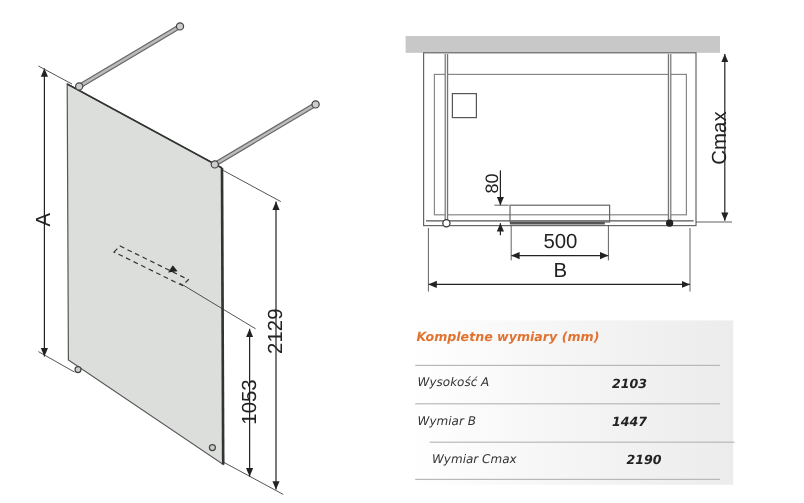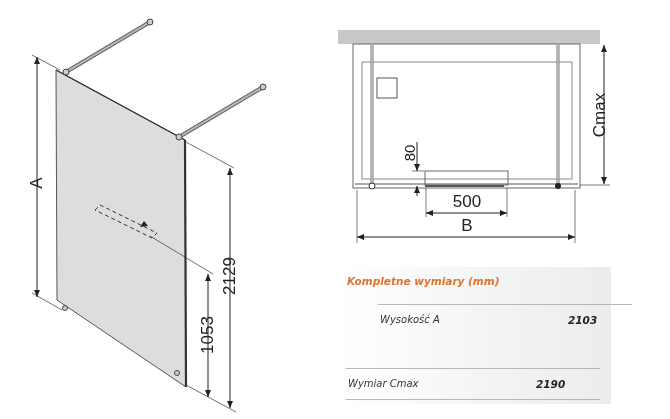--- a/index.html
+++ b/index.html
@@ -13,21 +13,21 @@
     font-family:"DejaVu Sans", sans-serif;
     font-style:italic;
   }
   .spec-title {
     position:absolute; left:8px; top:8px; font-size:10.5px; font-weight:bold; color:#e0732f;
   }
   .spec-row {
     position:absolute; left:7px; width:254px; height:31px; border-top:1px solid #b8b8b8;
   }
   .spec-label { position:absolute; left:2px; top:9px; font-size:10px; color:#333; }
-  .spec-value { position:absolute; left:190px; top:9px; font-size:10.5px; font-weight:bold; color:#222; }
+  .spec-value { position:absolute; left:164px; top:9px; font-size:10.5px; font-weight:bold; color:#222; }
   .spec-bottom { position:absolute; left:7px; width:254px; top:132px; border-top:1px solid #b8b8b8; }
 </style>
 </head>
 <body>
 
 <svg width="670" height="419" viewBox="0 0 670 419">
   <defs>
     <marker id="arr" markerWidth="8" markerHeight="8" refX="7" refY="4" orient="auto" markerUnits="userSpaceOnUse">
       <path d="M0,1 L7,4 L0,7 Z" fill="#222"></path>
     </marker>
@@ -103,22 +103,26 @@
     <line x1="575" y1="190" x2="575" y2="243" stroke="#444" stroke-width="0.7"></line>
   </g>
   <text class="dim" x="0" y="0" transform="translate(605,115) rotate(-90)" text-anchor="middle">Cmax</text>
   <text class="dimsm" x="0" y="0" transform="translate(415,153) rotate(-90)" text-anchor="middle">80</text>
   <text class="dim" x="467" y="207" text-anchor="middle">500</text>
   <text class="dim" x="467" y="231" text-anchor="middle">B</text>
 </svg>
 
 <div class="spec-table">
   <div class="spec-title">Kompletne wymiary (mm)</div>
-  <div class="spec-row" style="top:37px;margin-left:32px;">
+  <div class="spec-row" style="top:37px;">
     <span class="spec-label">Wysokość A</span>
     <span class="spec-value">2103</span>
   </div>
-  <div class="spec-row" style="top:101px;">
+  <div class="spec-row" style="top:69px;">
+    <span class="spec-label">Wymiar B</span>
+    <span class="spec-value">1447</span>
+  </div>
+  <div class="spec-row" style="top:101px;margin-left:12px;">
     <span class="spec-label">Wymiar Cmax</span>
     <span class="spec-value">2190</span>
   </div>
   <div class="spec-bottom"></div>
 </div>
 
 </body></html>

